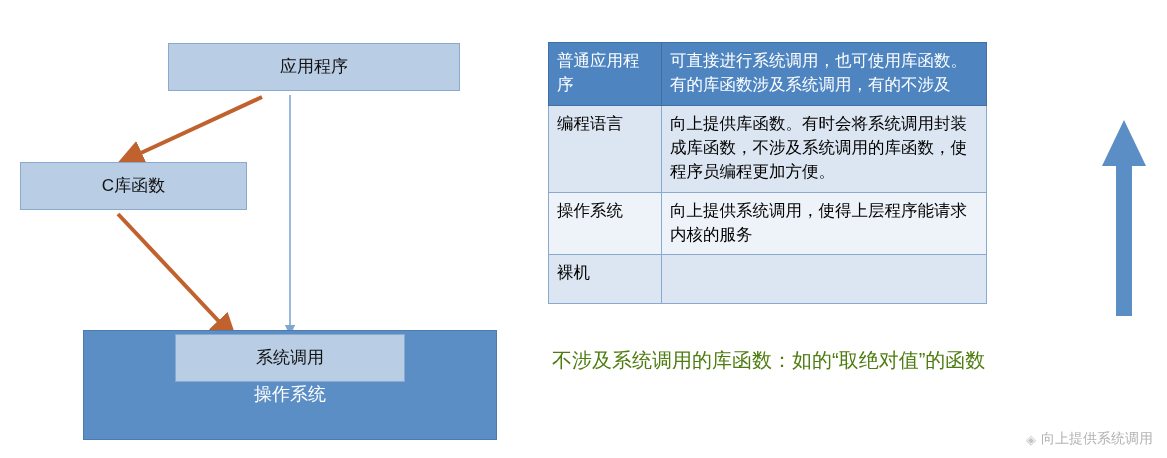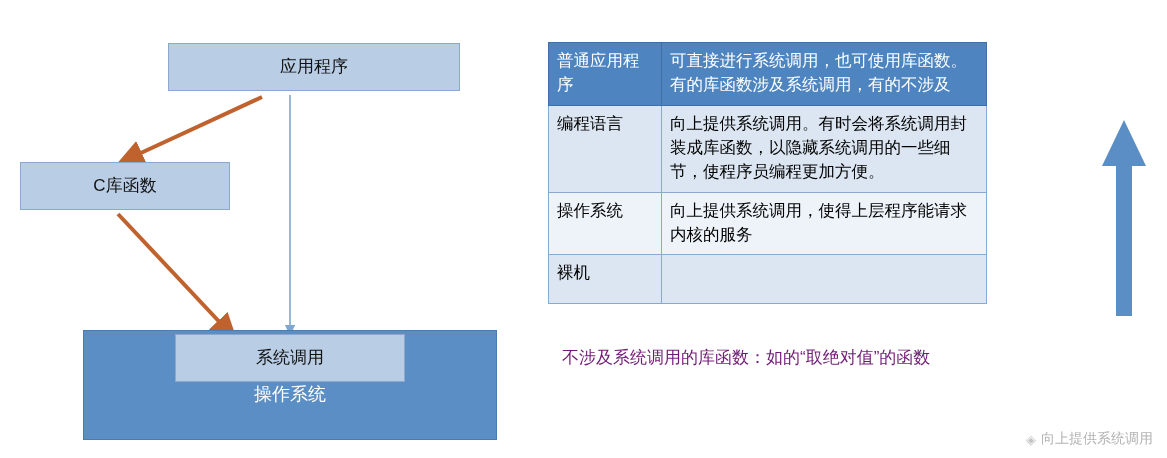--- a/index.html
+++ b/index.html
@@ -39,21 +39,21 @@
     left: 168px;
     top: 43px;
     width: 292px;
     height: 48px;
     background: #b9cde5;
     border: 1px solid #8aa9ce;
   }
   #box-libc {
     left: 20px;
     top: 162px;
-    width: 210px;
+    width: 227px;
     height: 48px;
     background: #b9cde5;
     border: 1px solid #8aa9ce;
   }
   #box-os-outer {
     left: 83px;
     top: 330px;
     width: 414px;
     height: 110px;
     background: #5b8ec4;
@@ -122,24 +122,23 @@
     width: 48px;
     height: 200px;
   }
 
   
   #notes {
     position: absolute;
     left: 552px;
     top: 344px;
     width: 600px;
-    font-size: 17px;
+    font-size: 20px;
     line-height: 1.65;
-    color: #701a75;
-    margin-left: 10px;
+    color: #4d7c0f;
   }
 
   
   #watermark {
     position: absolute;
     right: 14px;
     bottom: 10px;
     font-size: 14px;
     color: #b3b3b3;
     display: flex;
@@ -194,21 +193,21 @@
 
 <div id="table-wrap">
   <table class="layers">
     <tbody>
       <tr class="row-head">
         <td class="col-name">普通应用程序</td>
         <td class="col-desc">可直接进行系统调用，也可使用库函数。有的库函数涉及系统调用，有的不涉及</td>
       </tr>
       <tr class="row-alt">
         <td class="col-name">编程语言</td>
-        <td class="col-desc">向上提供系统调用。有时会将系统调用封装成库函数，以隐藏系统调用的一些细节，使程序员编程更加方便。</td>
+        <td class="col-desc">向上提供库函数。有时会将系统调用封装成库函数，不涉及系统调用的库函数，使程序员编程更加方便。</td>
       </tr>
       <tr class="row-plain">
         <td class="col-name">操作系统</td>
         <td class="col-desc">向上提供系统调用，使得上层程序能请求内核的服务</td>
       </tr>
       <tr class="row-bare">
         <td class="col-name">裸机</td>
         <td class="col-desc"></td>
       </tr>
     </tbody>

